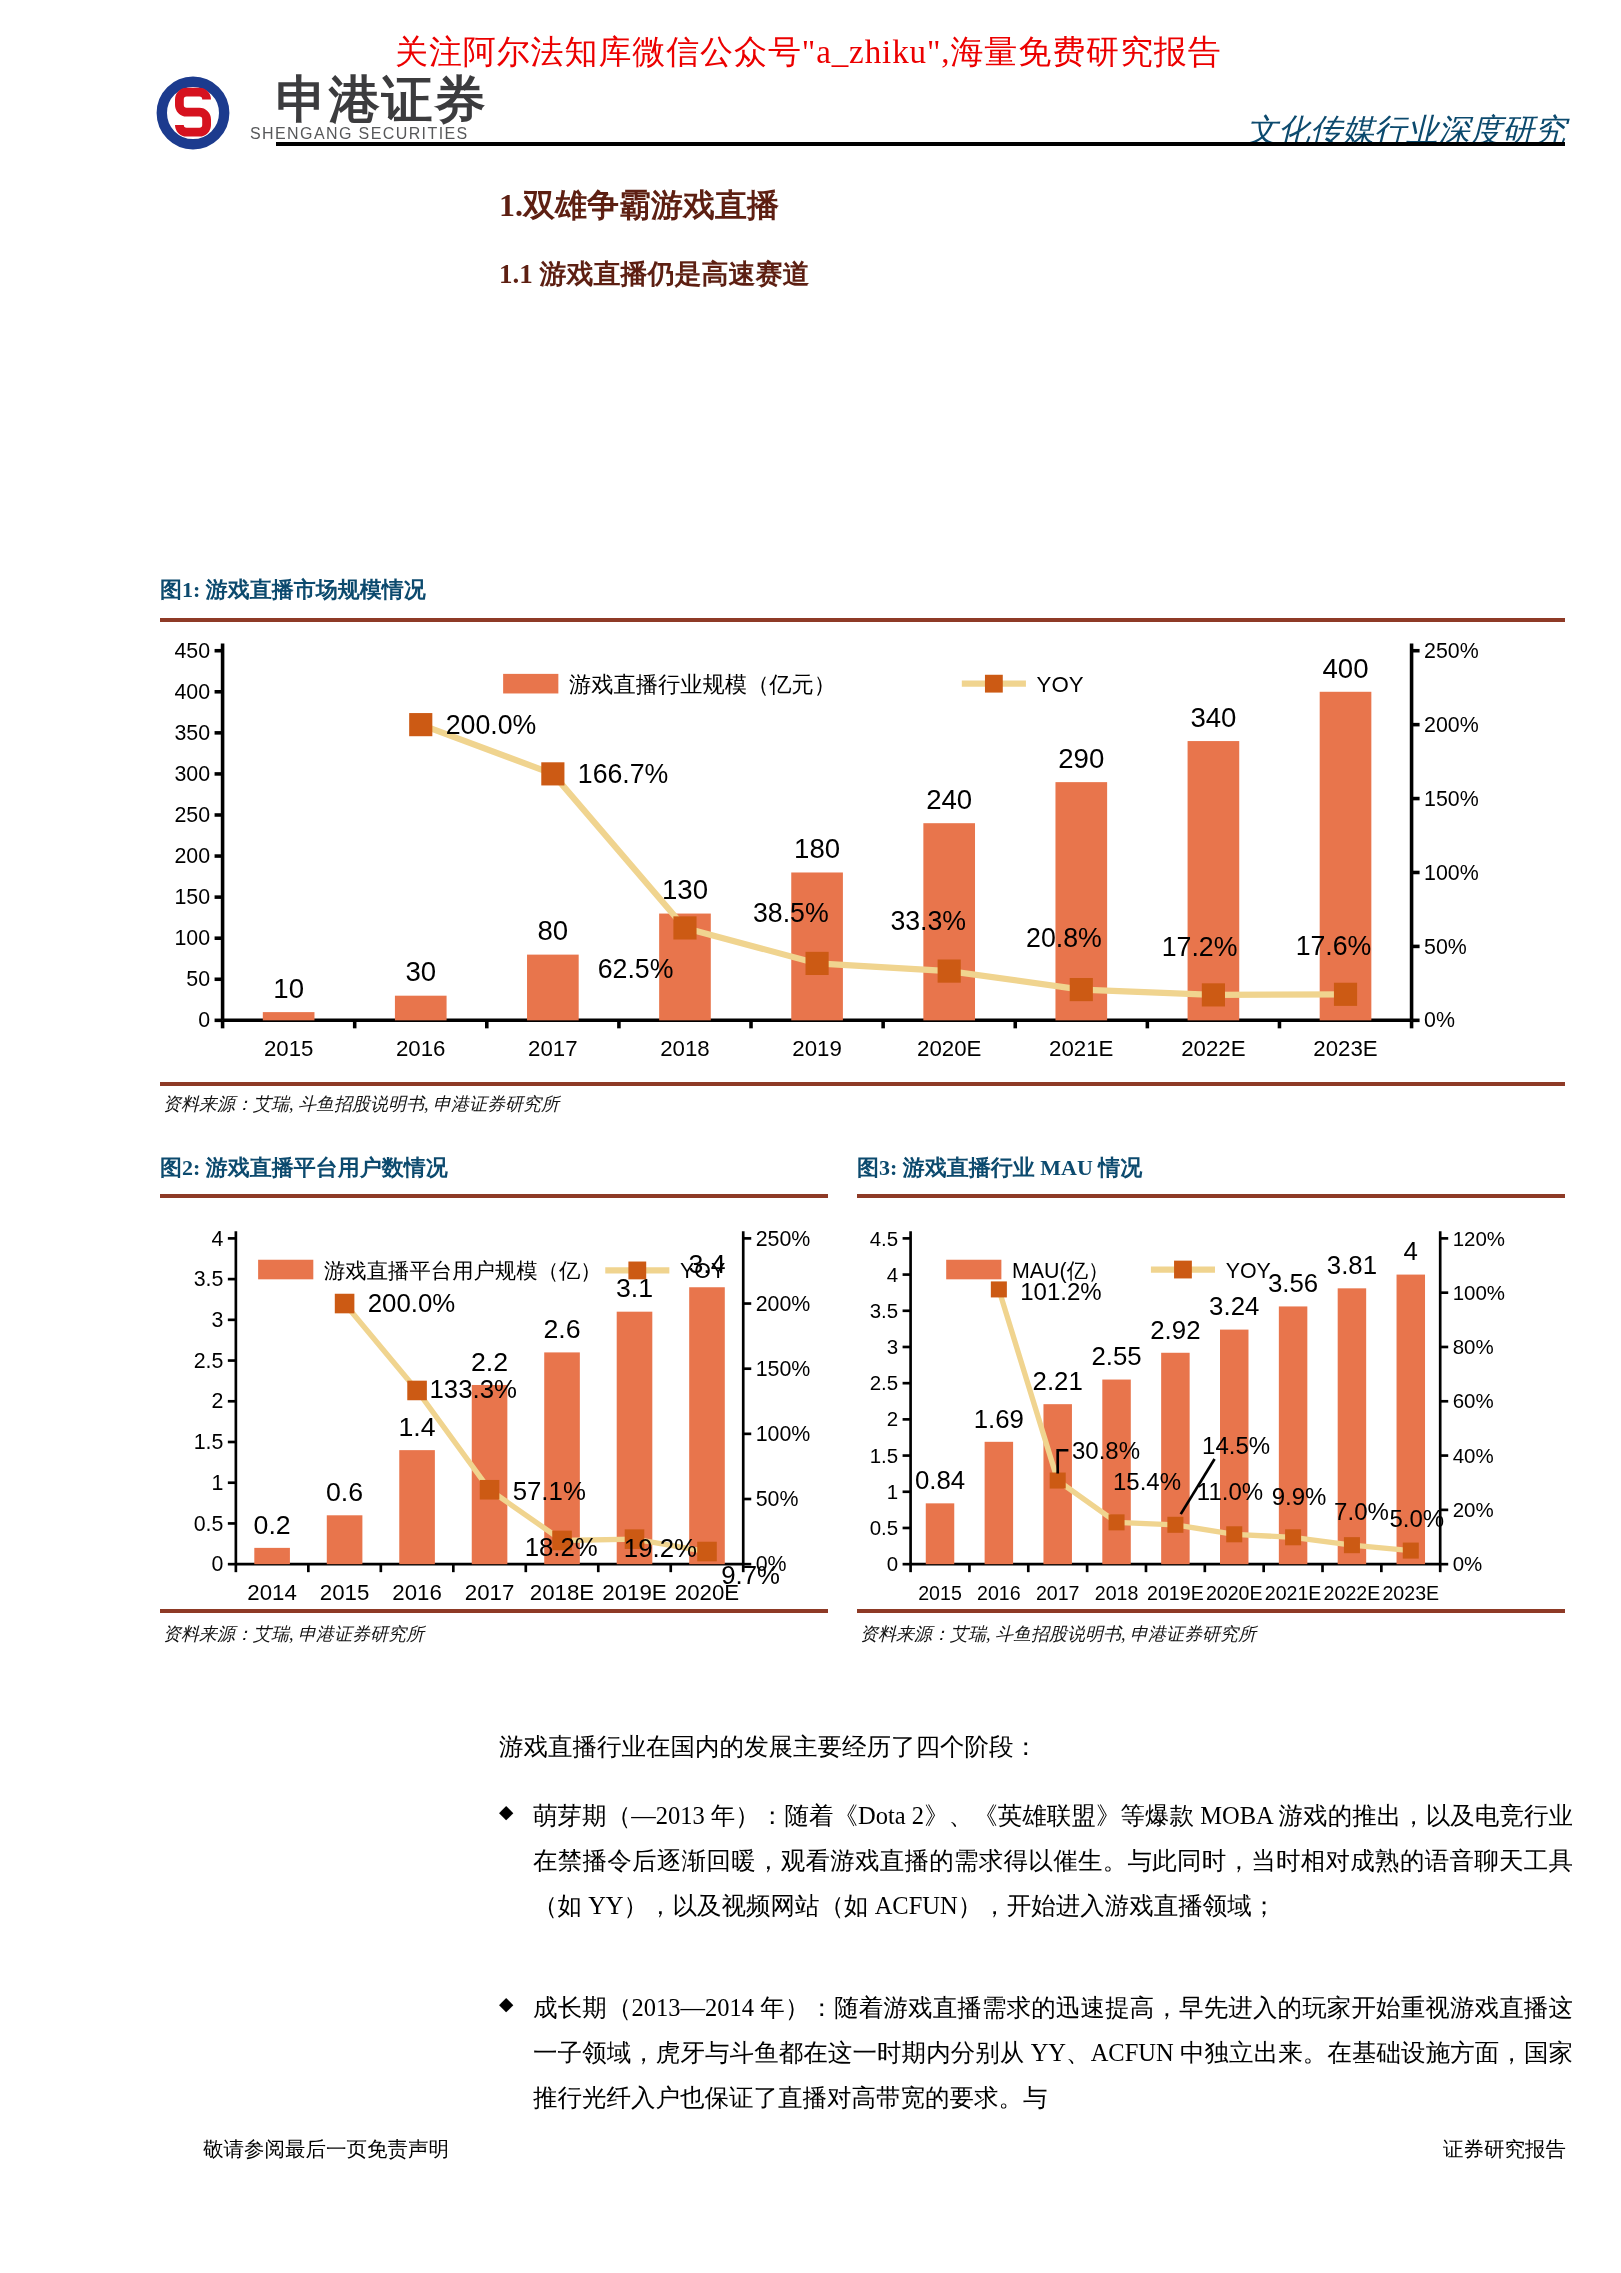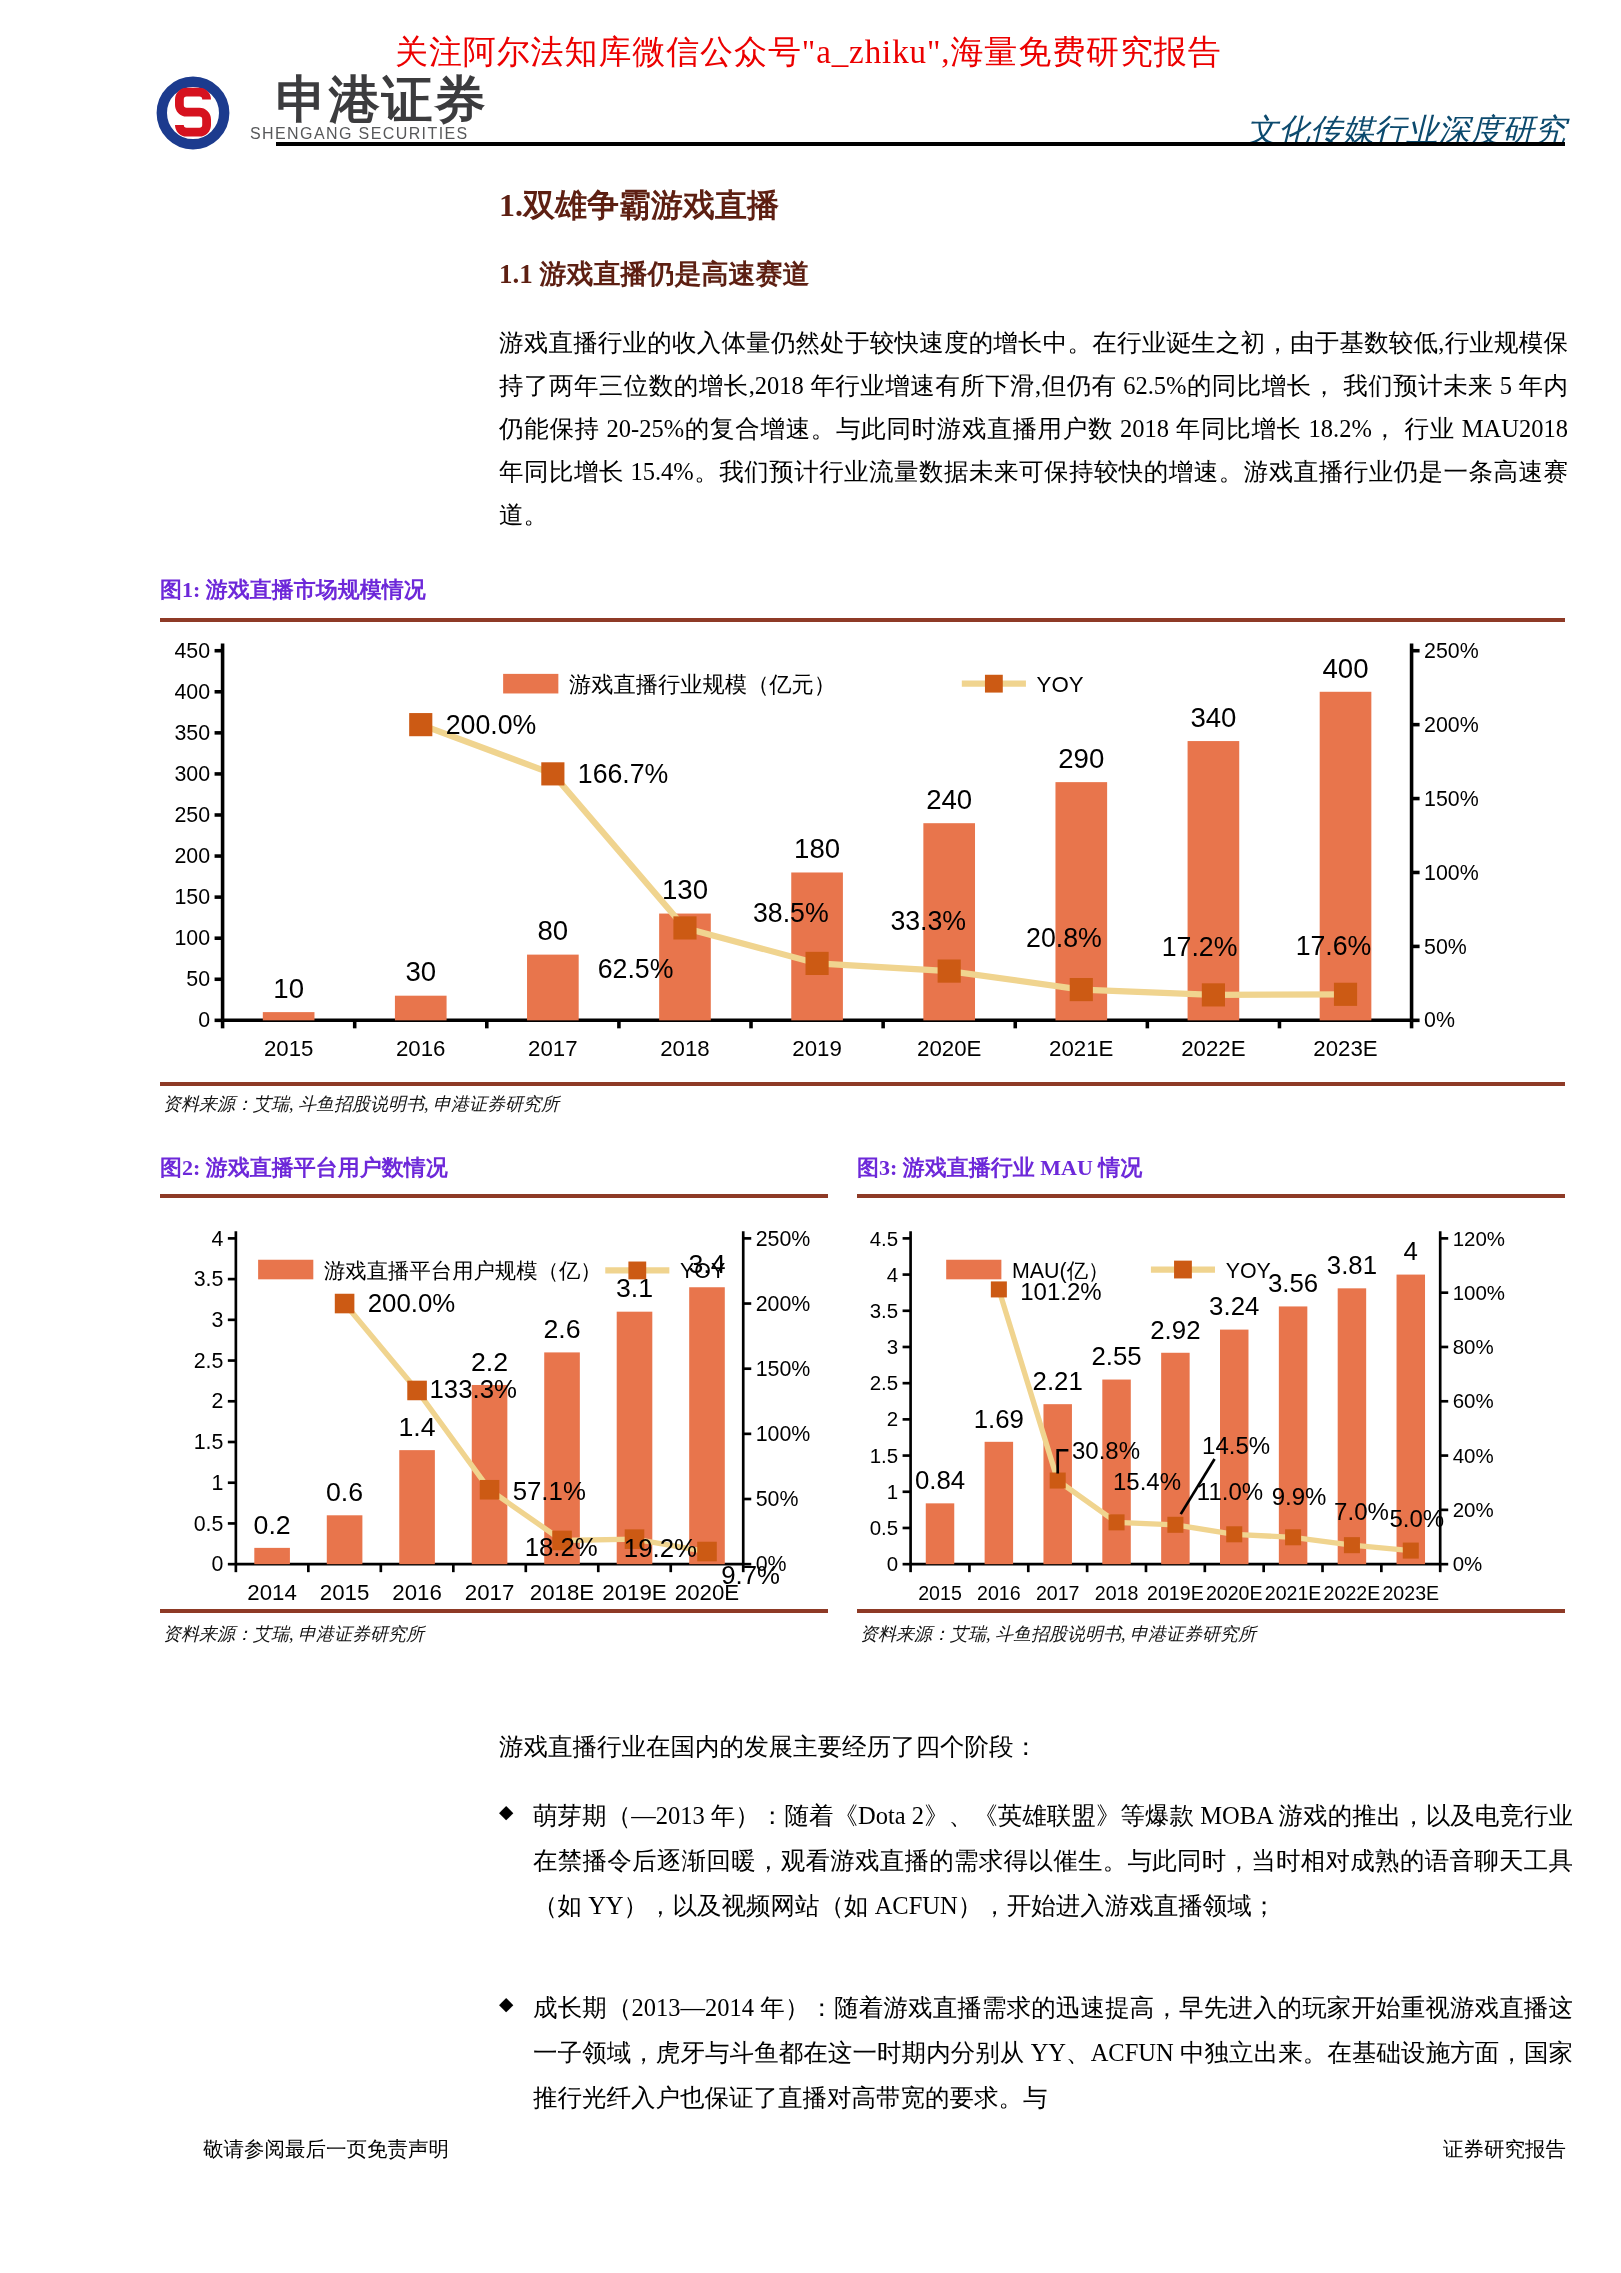--- a/index.html
+++ b/index.html
@@ -9,21 +9,21 @@
   .banner{left:395px;top:30px;font-size:33px;color:#ec0000;letter-spacing:0.9px;white-space:nowrap;}
   .brand-cn{left:248px;top:66px;font-size:51px;font-weight:bold;color:#3c3c3e;
             font-family:"Liberation Sans",sans-serif;letter-spacing:1.8px;margin-left:28px;}
   .brand-en{left:250px;top:125px;font-size:16px;color:#57585a;font-family:"Liberation Sans",sans-serif;
             letter-spacing:1.4px;}
   .header-right{right:56px;top:109px;font-size:32px;color:#0c4a6e;font-style:italic;}
   .header-rule{left:276px;top:142px;width:1289px;height:3.6px;background:#000;}
   .h1{left:499px;top:184px;font-size:32px;font-weight:bold;color:#5d1f12;}
   .h2{left:499px;top:256px;font-size:27px;font-weight:bold;color:#5d1f12;}
   .para{left:499px;width:1069px;font-size:24.5px;line-height:43px;text-align:justify;}
-  .fig-caption{font-size:22px;font-weight:bold;color:#6d28d9;}
+  .fig-caption{font-size:22px;font-weight:bold;color:#0c4a6e;}
   .rule{height:3.6px;background:#8e3a26;}
   .source{font-size:18px;font-style:italic;color:#111;}
   .bullet{left:499px;width:1074px;display:flex;}
   .bullet .diamond{font-size:18.7px;padding-top:8px;width:34px;flex:0 0 34px;}
   .bullet .btext{flex:1;font-size:24.5px;line-height:45px;text-align:justify;}
   .footer-left{left:163px;top:2135px;font-size:20.5px;margin-left:40px;}
   .footer-center{left:0;right:0;top:2135px;text-align:center;font-size:21.4px;
                  font-family:"Liberation Sans",sans-serif;}
   .footer-right{right:56px;top:2135px;font-size:20.5px;}
   svg text{font-family:"Liberation Sans",sans-serif;fill:#000;}
@@ -39,21 +39,20 @@
     <circle cx="0" cy="0" r="39" fill="none" stroke="#1c3b8e" stroke-width="13"></circle>
     <path d="M 17,-17 a 9,9 0 0 0 -9,-9 H -8 a 9,9 0 0 0 -9,9 v 7 a 9,9 0 0 0 9,9 h 16 a 9,9 0 0 1 9,9 v 7 a 9,9 0 0 1 -9,9 H -8 a 9,9 0 0 1 -9,-9" fill="none" stroke="#d6121f" stroke-width="11"></path>
   </svg>
   <div class="abs brand-cn">申港证券</div>
   <div class="abs brand-en">SHENGANG SECURITIES</div>
   <div class="abs header-right">文化传媒行业深度研究</div>
   <div class="abs header-rule"></div>
 
   <div class="abs h1">1.双雄争霸游戏直播</div>
   <div class="abs h2">1.1 游戏直播仍是高速赛道</div>
-  <div class="abs para" style="top:321px;">游戏直播行业的收入体量仍然处于较快速度的增长中。在行业诞生之初，由于基数较低,行业规模保持了两年三位数的增长,2018 年行业增速有所下滑,但仍有 62.5%的同比增长， 我们预计未来 5 年内仍能保持 20-25%的复合增速。与此同时游戏直播用户数 2018 年同比增长 18.2%， 行业 MAU2018 年同比增长 15.4%。我们预计行业流量数据未来可保持较快的增速。游戏直播行业仍是一条高速赛道。</div>
 
   <div class="abs fig-caption" style="left:160px;top:575px;">图1: 游戏直播市场规模情况</div>
   <div class="abs rule" style="left:160px;top:618px;width:1405px;"></div>
   <div class="abs" style="left:160px;top:624px;">
     <svg width="1405" height="456" viewBox="0 0 1577 512">
         <g>
           <line x1="70" y1="22" x2="70" y2="445" stroke="#000" stroke-width="4"></line>
           <line x1="1405" y1="22" x2="1405" y2="445" stroke="#000" stroke-width="4"></line>
           <line x1="70" y1="445" x2="1405" y2="445" stroke="#000" stroke-width="4"></line>
           <line x1="61" y1="445" x2="70" y2="445" stroke="#000" stroke-width="4"></line>

